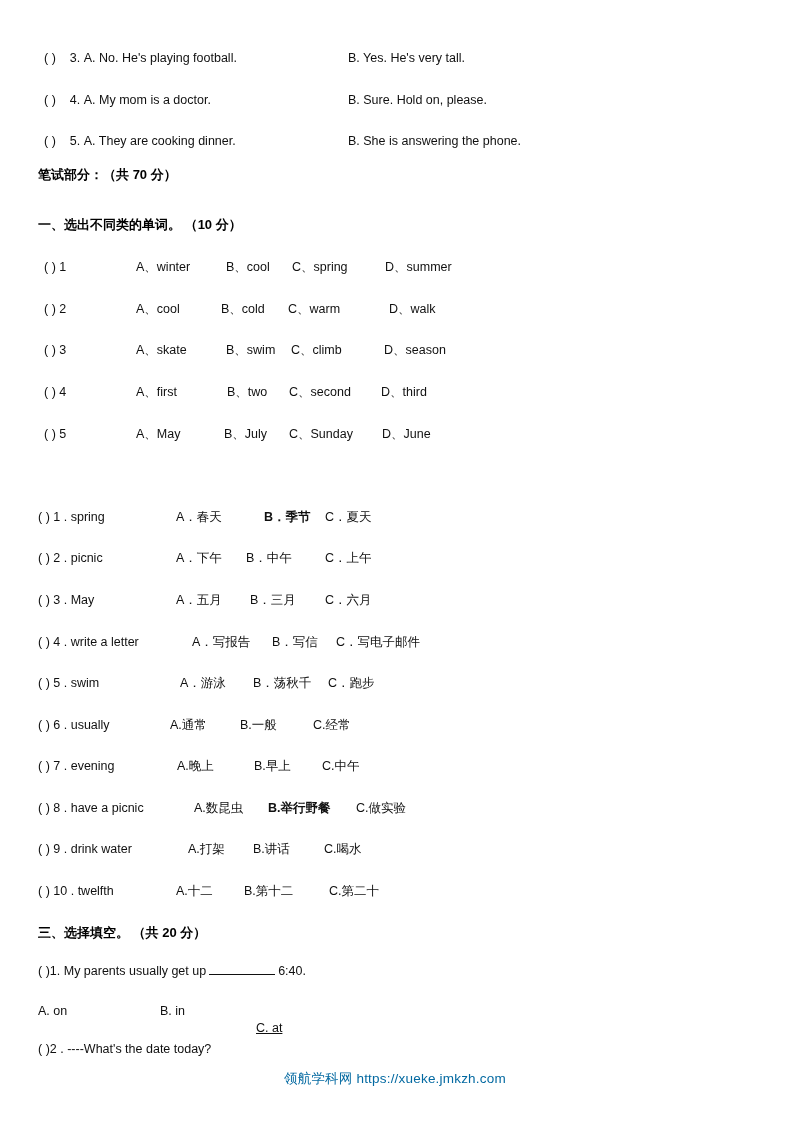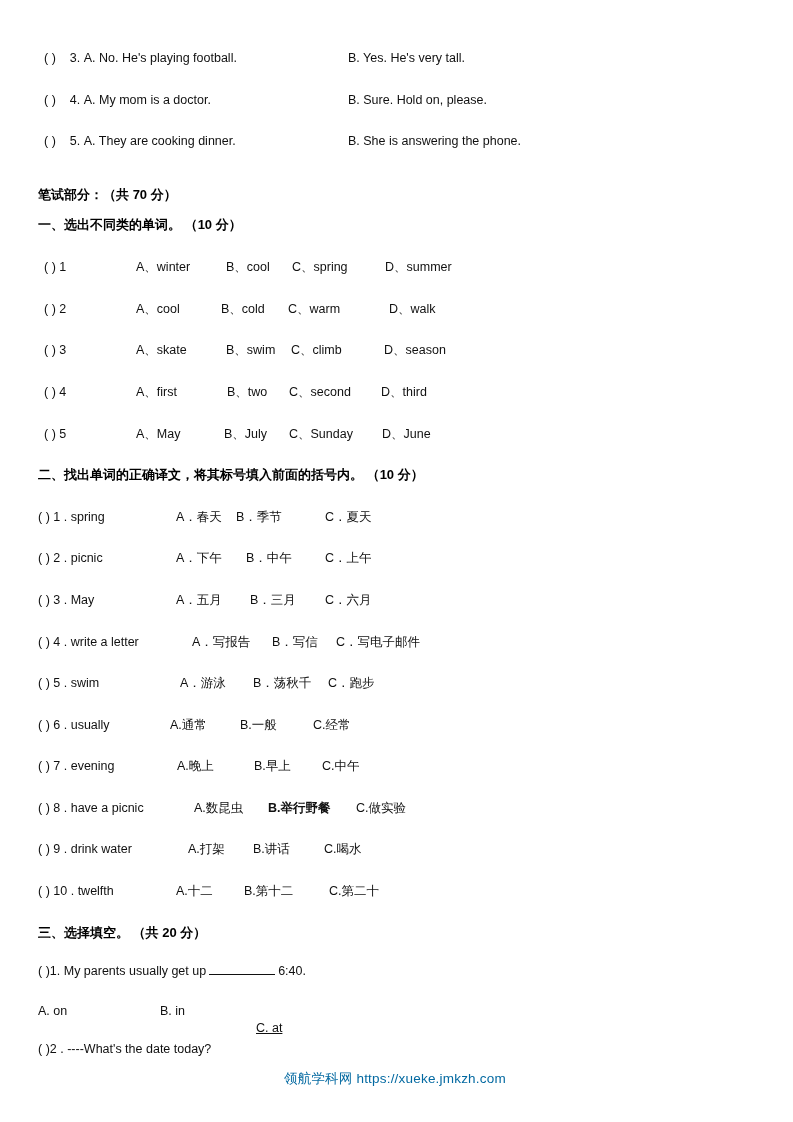--- a/index.html
+++ b/index.html
@@ -77,21 +77,21 @@
     <span>B. Sure. Hold on, please.</span>
   </div>
 
   <div class="row" style="left:44px; top:135px;">
     <span>(      )</span><span class="gap-sm"></span><span>5.</span>&nbsp;<span>A. They are cooking dinner.</span>
   </div>
   <div class="colcell" style="left:348px; top:135px;">
     <span>B. She is answering the phone.</span>
   </div>
 
-  <div class="hdr" style="left:38px; top:188px;">
+  <div class="hdr" style="left:38px; top:168px;">
     <span>笔试部分：（共 </span><span>70</span><span> 分）</span>
   </div>
 
   <div class="hdr" style="left:38px; top:218px;">
     <span>一、选出不同类的单词。 （</span><span>10</span><span> 分）</span>
   </div>
 
   <div class="row" style="left:44px; top:261px;">
     <span>(        )</span>&nbsp;<span>1</span>
   </div>
@@ -125,29 +125,26 @@
   <div class="colcell" style="left:381px; top:386px;">D、third</div>
 
   <div class="row" style="left:44px; top:428px;">
     <span>(        )</span>&nbsp;<span>5</span>
   </div>
   <div class="colcell" style="left:136px; top:428px;">A、May</div>
   <div class="colcell" style="left:224px; top:428px;">B、July</div>
   <div class="colcell" style="left:289px; top:428px;">C、Sunday</div>
   <div class="colcell" style="left:382px; top:428px;">D、June</div>
 
-  <div class="hdr" style="left:38px; top:468px;">
-    <span>二、找出单词的正确译文，将其标号填入前面的括号内。 （</span><span>10</span><span> 分）</span>
-  </div>
 
   <div class="row" style="left:38px; top:511px;">
     <span>(    )</span>&nbsp;<span>1 .</span>&nbsp;<span>spring</span>
   </div>
   <div class="colcell" style="left:176px; top:511px;">A．春天</div>
-  <div class="colcell" style="left:236px; top:511px;">B．季节</div>
+  <div class="colcell" style="left:264px; top:511px;font-weight:bold;">B．季节</div>
   <div class="colcell" style="left:325px; top:511px;">C．夏天</div>
 
   <div class="row" style="left:38px; top:552px;">
     <span>(    )</span>&nbsp;<span>2 .</span>&nbsp;<span>picnic</span>
   </div>
   <div class="colcell" style="left:176px; top:552px;text-align:center;">A．下午</div>
   <div class="colcell" style="left:246px; top:552px;">B．中午</div>
   <div class="colcell" style="left:325px; top:552px;">C．上午</div>
 
   <div class="row" style="left:38px; top:594px;">

